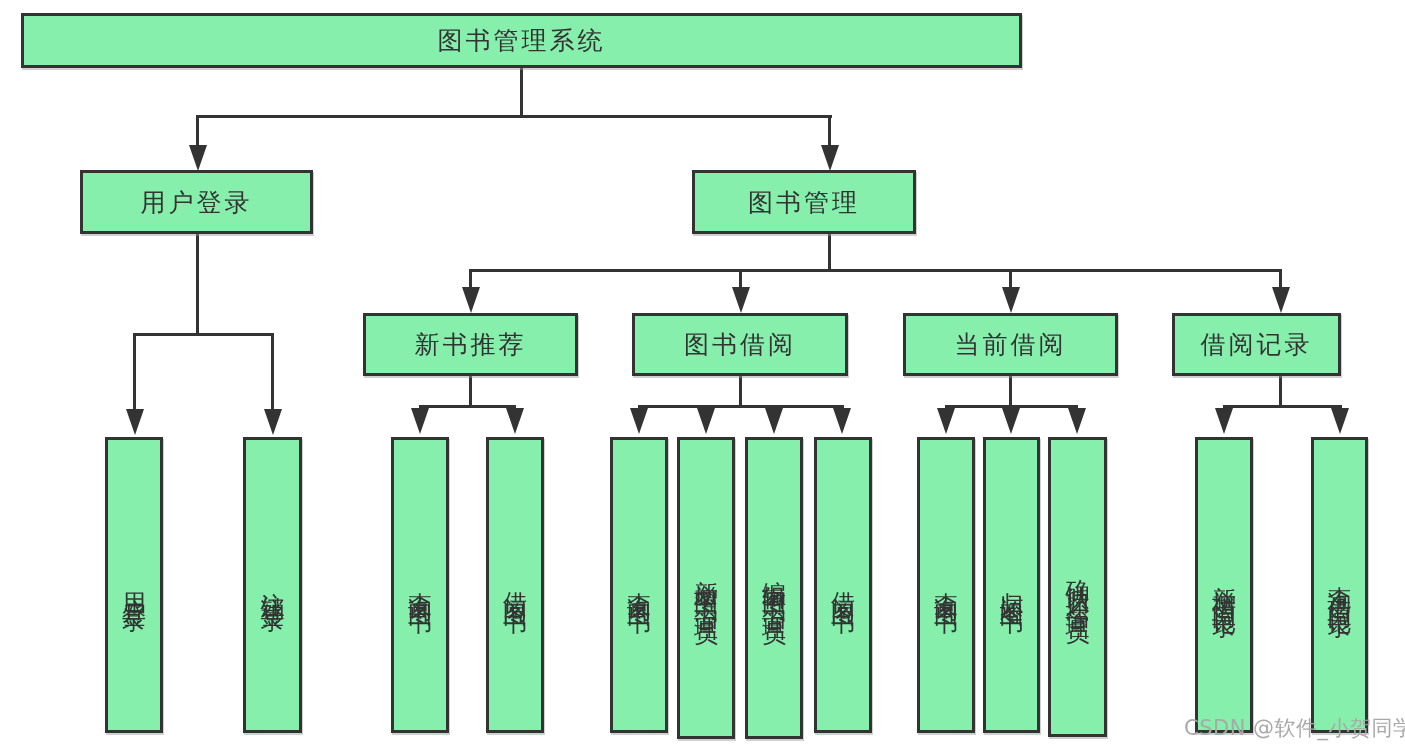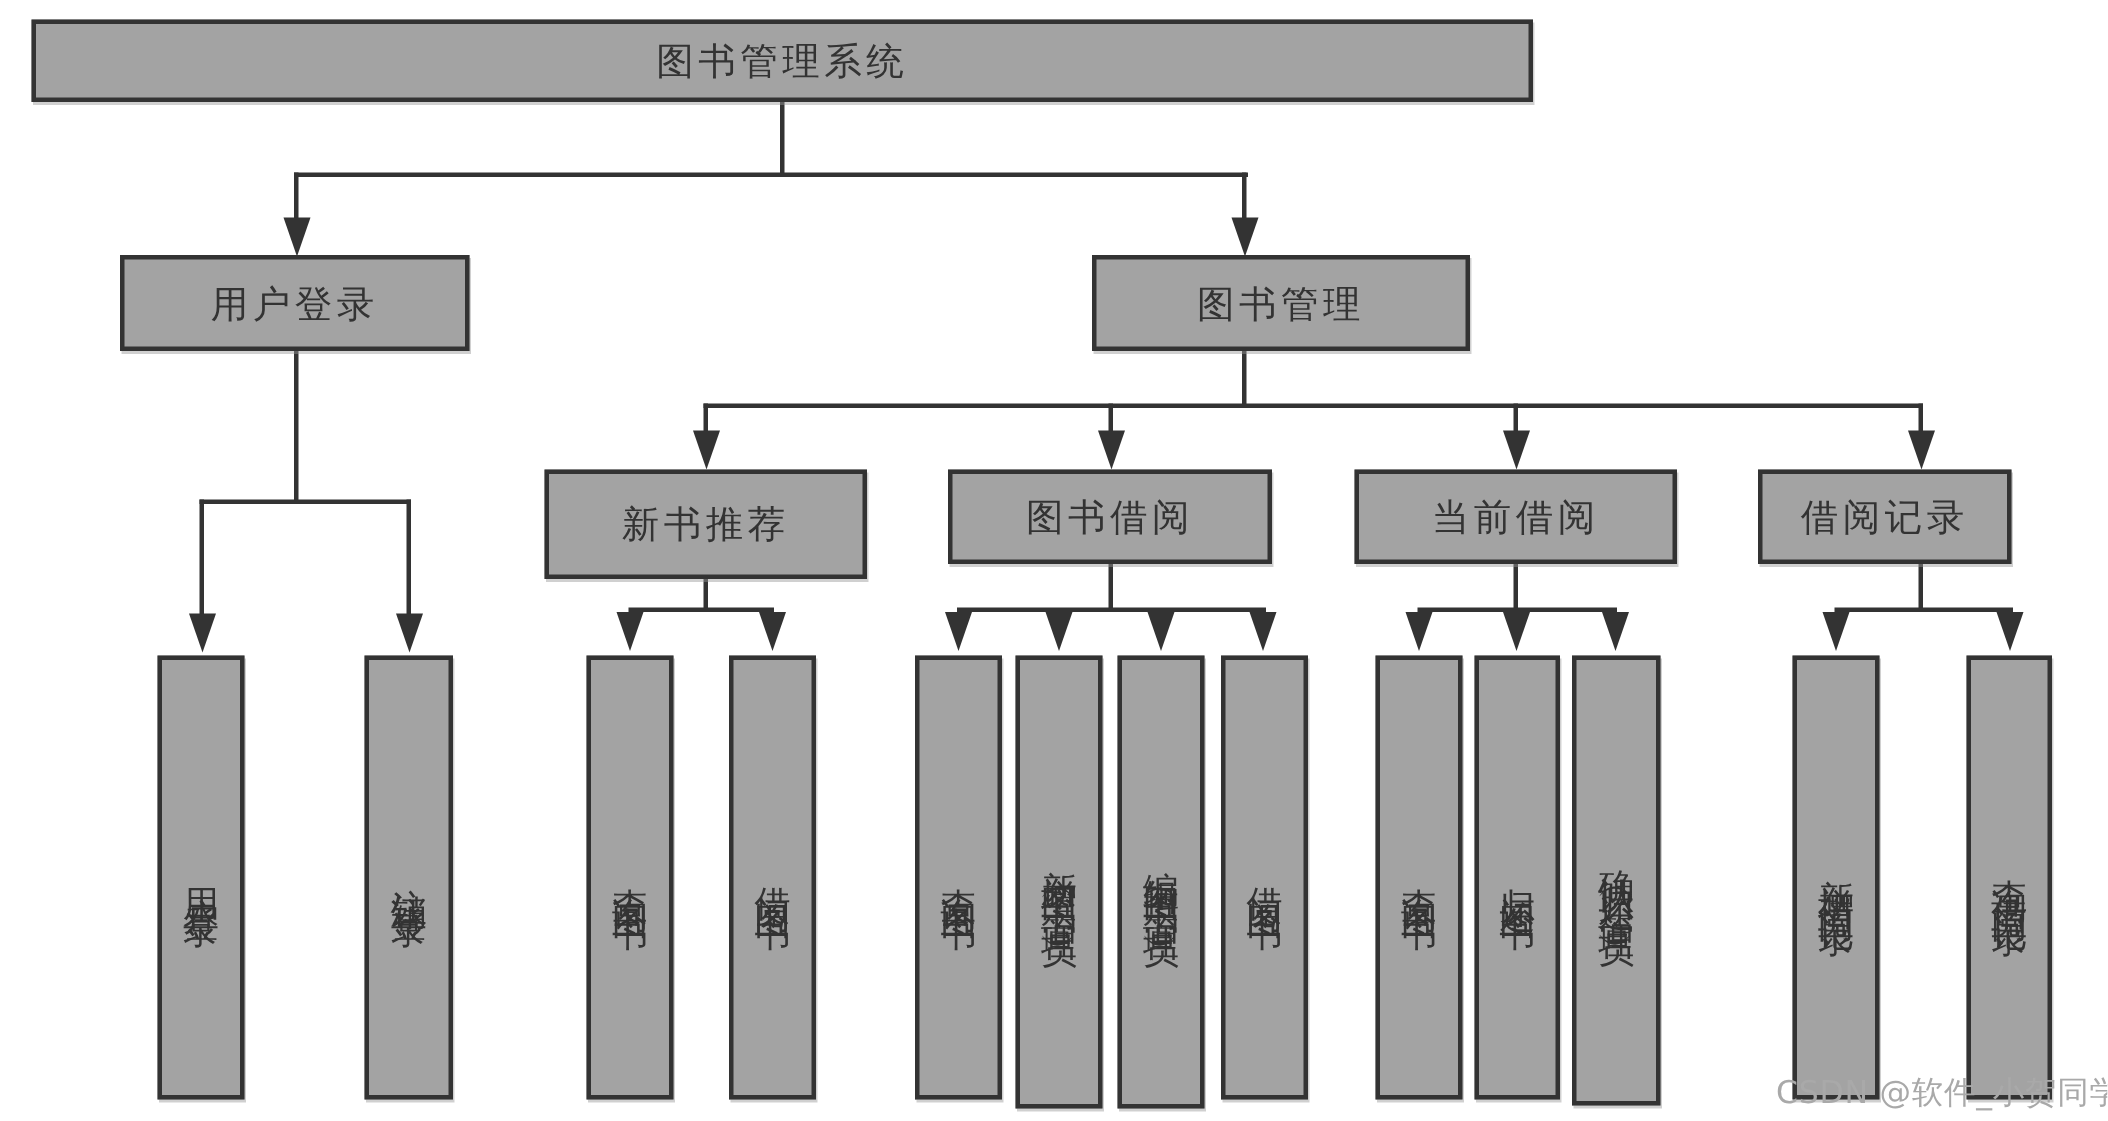--- a/index.html
+++ b/index.html
@@ -7,30 +7,31 @@
     position: relative;
     width: 1405px;
     height: 747px;
     background: #ffffff;
     font-family: "DejaVu Sans", sans-serif;
     overflow: hidden;
   }
   .box {
     position: absolute;
     box-sizing: border-box;
-    background: #a3a3a3;
+    background: #86efac;
     border: 3px solid #333333;
     color: #333333;
     display: flex;
     align-items: center;
     justify-content: center;
     font-size: 25px;
     letter-spacing: 3px;
     box-shadow: 1px 2px 0 rgba(150,150,150,0.45);
     white-space: nowrap;
+    font-family: Liberation Serif, serif;
   }
   .leaf {
     writing-mode: vertical-rl;
     text-orientation: mixed;
     font-size: 24px;
     letter-spacing: 6px;
     line-height: 1;
     white-space: normal;
   }
   .h { position: absolute; height: 3px; background: #333333; }
@@ -102,23 +103,23 @@
   <div class="a" style="left:1068px;top:408px"></div>
 
   <div class="v" style="left:1279px;top:374px;height:33px"></div>
   <div class="h" style="left:1223px;top:405px;width:119px"></div>
   <div class="a" style="left:1215px;top:408px"></div>
   <div class="a" style="left:1331px;top:408px"></div>
 
   <div class="box" style="left:21px;top:13px;width:1001px;height:55px">图书管理系统</div>
 
   <div class="box" style="left:80px;top:170px;width:233px;height:64px">用户登录</div>
-  <div class="box" style="left:728px;top:170px;width:252px;height:64px">图书管理</div>
+  <div class="box" style="left:692px;top:170px;width:224px;height:64px">图书管理</div>
 
-  <div class="box" style="left:363px;top:313px;width:215px;height:73px">新书推荐</div>
+  <div class="box" style="left:363px;top:313px;width:215px;height:63px">新书推荐</div>
   <div class="box" style="left:632px;top:313px;width:216px;height:63px">图书借阅</div>
   <div class="box" style="left:903px;top:313px;width:215px;height:63px">当前借阅</div>
   <div class="box" style="left:1172px;top:313px;width:169px;height:63px">借阅记录</div>
 
   <div class="box leaf" style="left:105px;top:437px;width:58px;height:296px">用户登录</div>
   <div class="box leaf" style="left:243px;top:437px;width:59px;height:296px">注销登录</div>
 
   <div class="box leaf" style="left:391px;top:437px;width:58px;height:296px">查询图书</div>
   <div class="box leaf" style="left:486px;top:437px;width:58px;height:296px">借阅图书</div>
 

